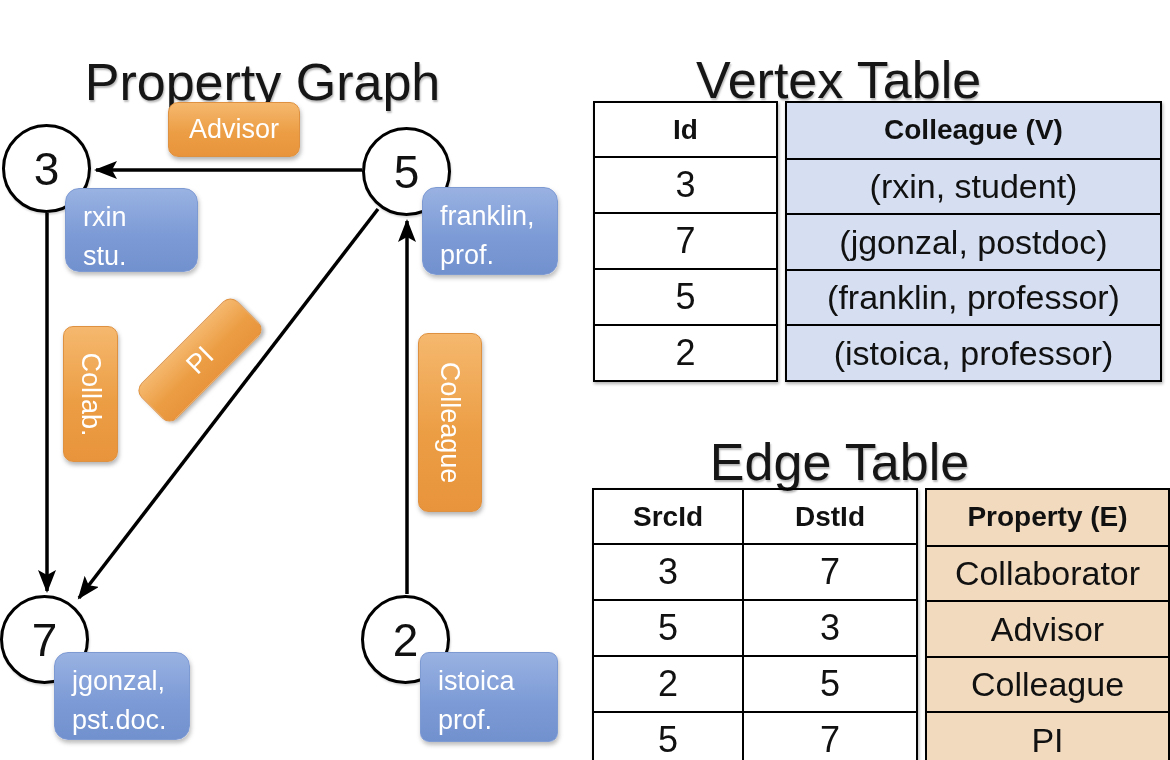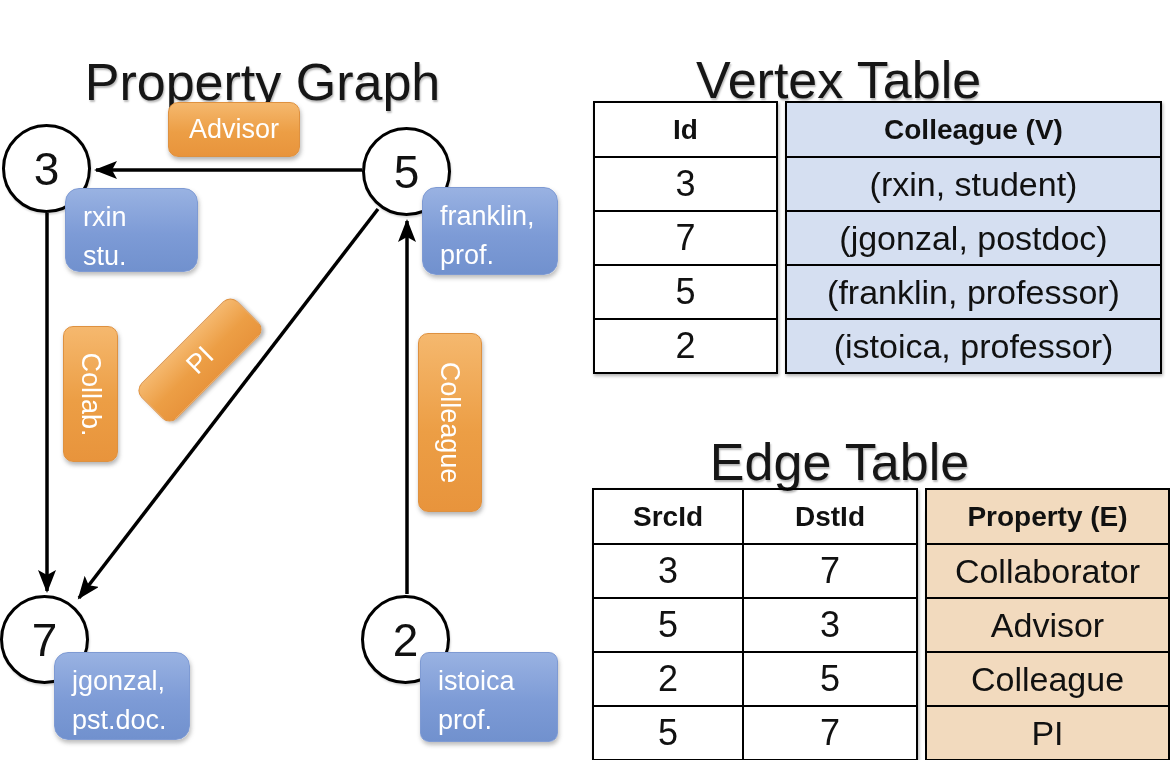--- a/index.html
+++ b/index.html
@@ -59,21 +59,21 @@
   .vbox-jgonzal{left:54px;top:652px;width:136px;height:88px;}
   .vbox-istoica{left:420px;top:652px;width:138px;height:90px;border-radius:9px;}
 
   
   .tbl-wrap{position:absolute;display:flex;gap:7px;}
   .vwrap{left:593px;top:101px;}
   .ewrap{left:592px;top:488px;}
   table{border-collapse:collapse;table-layout:fixed;box-shadow:1px 2px 3px rgba(0,0,0,0.3);}
   th,td{
     border:2.5px solid #000;text-align:center;vertical-align:middle;
-    padding:0;box-sizing:border-box;overflow:hidden;white-space:nowrap;
+    padding:6px;box-sizing:border-box;overflow:hidden;white-space:nowrap;
   }
   th{font-size:28px;font-weight:700;height:55px;color:#111;}
   td{font-size:36px;height:54px;color:#111;}
   td.prop-cell{font-size:34px;}
   .bluebg{background:#D5DFF1;}
   .peachbg{background:#F2DABE;}
   .vtable-id{width:185px;}
   .vtable-prop{width:377px;}
   .etable-src{width:150px;}
   .etable-dst{width:174px;}

